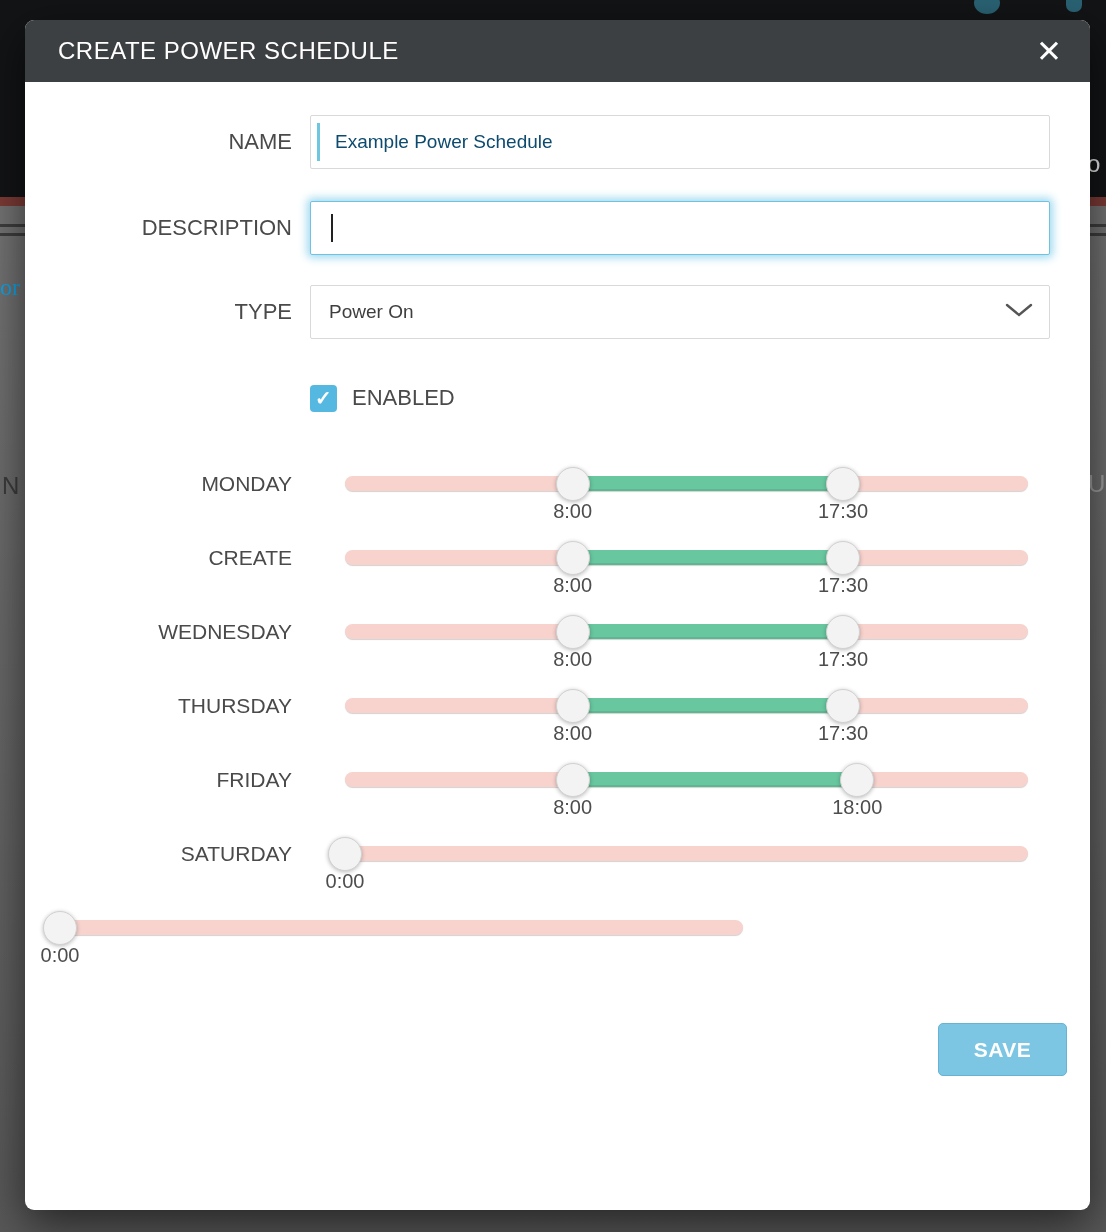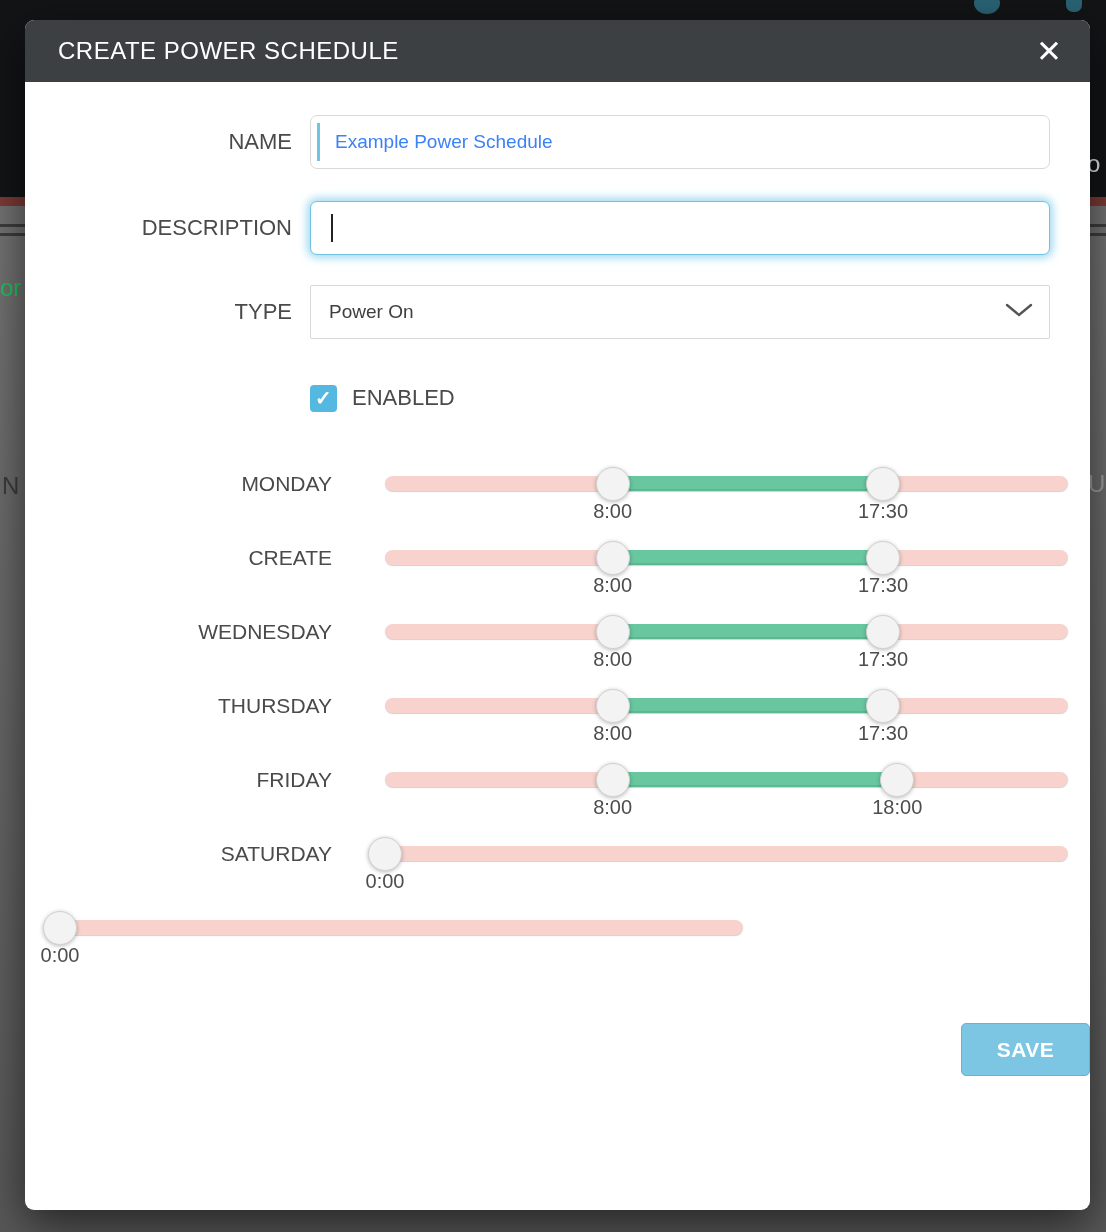--- a/index.html
+++ b/index.html
@@ -28,22 +28,22 @@
                  background:none; border:none; font-family:"Liberation Sans", sans-serif; }
 
   .modal-body { position:relative; padding-top:33px; }
 
   
   .form-row { display:flex; align-items:center; }
   .row-label { width:285px; text-align:right; padding-right:18px; font-size:22px; color:#4a4a4a; }
   .row-control { position:relative; width:740px; }
   .mb32{margin-bottom:32px;} .mb30{margin-bottom:30px;} .mb44{margin-bottom:44px;border-radius:6px;}
 
-  .text-input { width:740px; height:54px; border:1px solid #d9d9d9; border-radius:7px;
-                font-family:"Liberation Sans", sans-serif; font-size:19px; color:#3b82f6;
+  .text-input { width:740px; height:54px; border:1px solid #d9d9d9; border-radius:2px;
+                font-family:"Liberation Sans", sans-serif; font-size:19px; color:#0c4a6e;
                 padding-left:24px; outline:none; background:#fff; }
   .name-accent { position:absolute; left:7px; top:8px; width:3px; height:38px; background:#6ec6e0; }
   .focused { border:1px solid #6fc3e0; box-shadow:0 0 9px 3px rgba(110,198,232,.65); }
   .caret { position:absolute; left:21px; top:13px; width:2px; height:28px; background:#222;
            animation:blink 1.1s steps(1) infinite; }
   @keyframes blink { 50% { opacity:0; } }
 
   .select-box { position:relative; width:740px; height:54px; border:1px solid #d9d9d9; border-radius:2px;
                 background:#fff; display:flex; align-items:center; padding-left:18px; cursor:pointer; }
   .select-value { font-size:19px; color:#3e3e3e; }
@@ -53,53 +53,53 @@
   .enabled-row { display:flex; align-items:center; margin-left:285px; height:30px; }
   .checkbox { width:27px; height:27px; background:#55b8e0; border-radius:4px; cursor:pointer;
               display:flex; align-items:center; justify-content:center; }
   .checkbox .mark { color:#ffffff; font-size:20px; font-weight:bold; line-height:1; }
   .enabled-label { font-size:22px; color:#4a4a4a; margin-left:15px; }
 
   
   .days { margin-top:50px; }
   .day-row { position:relative; height:74px; display:flex; }
   .day-label { width:285px; text-align:right; padding-right:18px; font-size:21px; color:#4a4a4a;
-               line-height:41px;margin-left:40px; }
+               line-height:41px; }
   .slider { position:relative; width:740px; height:74px; }
   .track { position:absolute; left:35px; top:13px; width:683px; height:15px; border-radius:8px;
            background:#f8d3ce; box-shadow:0 1px 1px rgba(0,0,0,.18); cursor:pointer; }
   .range { position:absolute; top:13px; height:15px; background:#68c79f;
            box-shadow:inset 0 -2px 0 rgba(0,0,0,.08); cursor:pointer; }
   .handle { position:absolute; top:3.5px; width:34px; height:34px; border-radius:50%;
             background:#f3f3f3; border:1px solid #d2d2d2; box-shadow:0 1px 4px rgba(0,0,0,.28);
             cursor:grab; }
   .time-label { position:absolute; top:37px; transform:translateX(-50%); font-size:20px; color:#4d4d4d;
                 white-space:nowrap; }
 
   
-  .footer { margin-top:42px; text-align:right; }
+  .footer { margin-top:42px; text-align:right; padding-right:23px; }
   .save-btn { width:129px; height:53px; background:#7cc6e4; border:1px solid #66b3d4; border-radius:5px;
               color:#ffffff; font-family:"Liberation Sans", sans-serif; font-size:21px; font-weight:bold;
               letter-spacing:.5px; cursor:pointer; }
 </style>
 </head>
 <body>
 
 <div class="page">
 
   <div class="backdrop">
     <div class="bd-top"></div>
     <div class="bd-red"></div>
     <div class="bd-gray"></div>
     <div class="bd-line" style="top:224px;"></div>
     <div class="bd-line" style="top:233px;"></div>
     <div class="bd-icon" style="left:974px; top:-8px; width:26px; height:22px; border-radius:50%;"></div>
     <div class="bd-icon" style="left:1066px; top:-6px; width:16px; height:18px; border-radius:7px;"></div>
     <div class="bd-frag" style="left:1087px; top:150px; color:#e8e8e8;">o</div>
-    <div class="bd-frag" style="left:0px; top:274px; color:#22c55e;">or</div>
+    <div class="bd-frag" style="left:0px; top:274px; color:#0ea5e9;font-family:Liberation Serif, serif;">or</div>
     <div class="bd-frag" style="left:2px; top:472px; color:#3c3c3c;">N</div>
     <div class="bd-frag" style="left:1088px; top:470px; color:#9f9f9f;">U</div>
   </div>
 
   <div class="modal">
 
     <div class="modal-header">
       <div class="modal-title">CREATE POWER SCHEDULE</div>
       <button class="modal-close">✕</button>
     </div>

